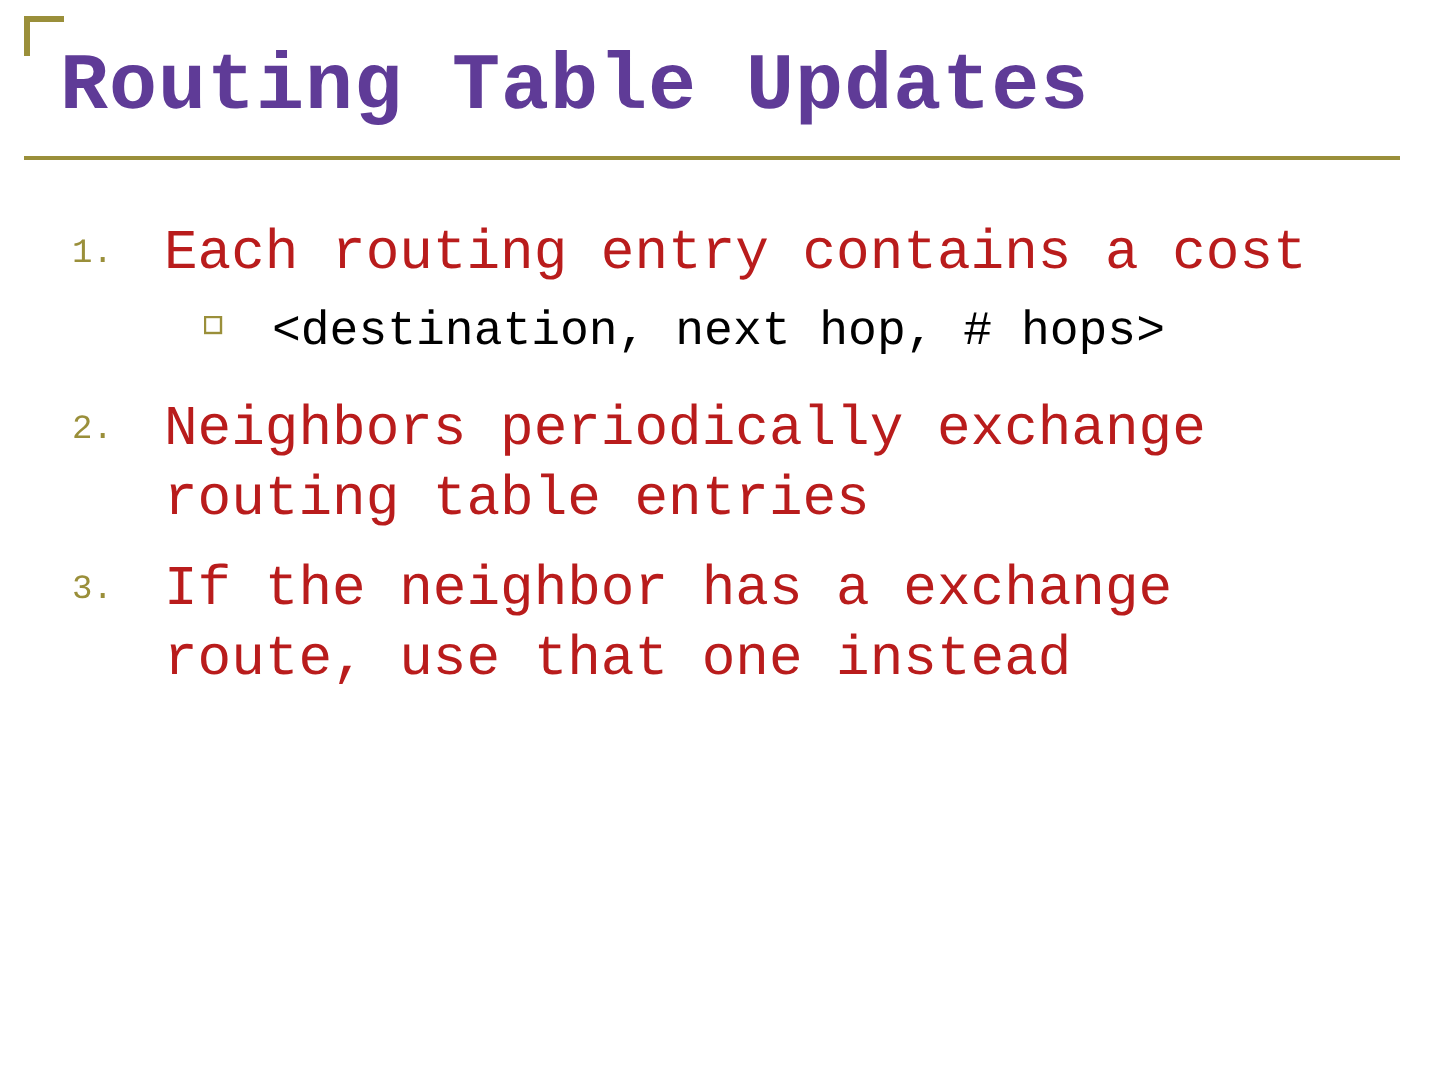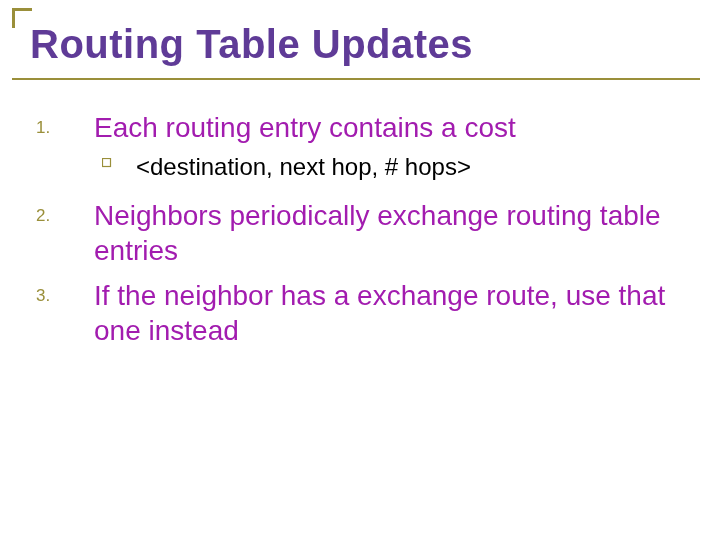--- a/index.html
+++ b/index.html
@@ -2,20 +2,21 @@
 <html><head>
 <meta charset="utf-8">
 <style>
   * { margin: 0; padding: 0; box-sizing: border-box; }
   html, body { width: 720px; height: 540px; background: #ffffff; font-family: Arial, Helvetica, sans-serif; }
   .slide {
     position: relative;
     width: 720px;
     height: 540px;
     background: #ffffff;
+    font-family: Liberation Mono, monospace;
   }
   .corner-accent {
     position: absolute;
     top: 8px;
     left: 12px;
     width: 20px;
     height: 20px;
     border-top: 3px solid #9a8f3a;
     border-left: 3px solid #9a8f3a;
   }
@@ -51,23 +52,22 @@
     width: 52px;
     font-size: 17px;
     color: #9a8f3a;
     padding-top: 8px;
     text-align: left;
     padding-left: 6px;
   }
   .item-text {
     flex: 1;
     font-size: 28px;
-    color: #a21caf;
+    color: #b91c1c;
     line-height: 1.25;
-    margin-left: 12px;
   }
   .sub-row {
     display: flex;
     align-items: flex-start;
     margin-left: 72px;
     margin-top: 0;
     margin-bottom: 16px;
   }
   .sub-bullet {
     width: 34px;

